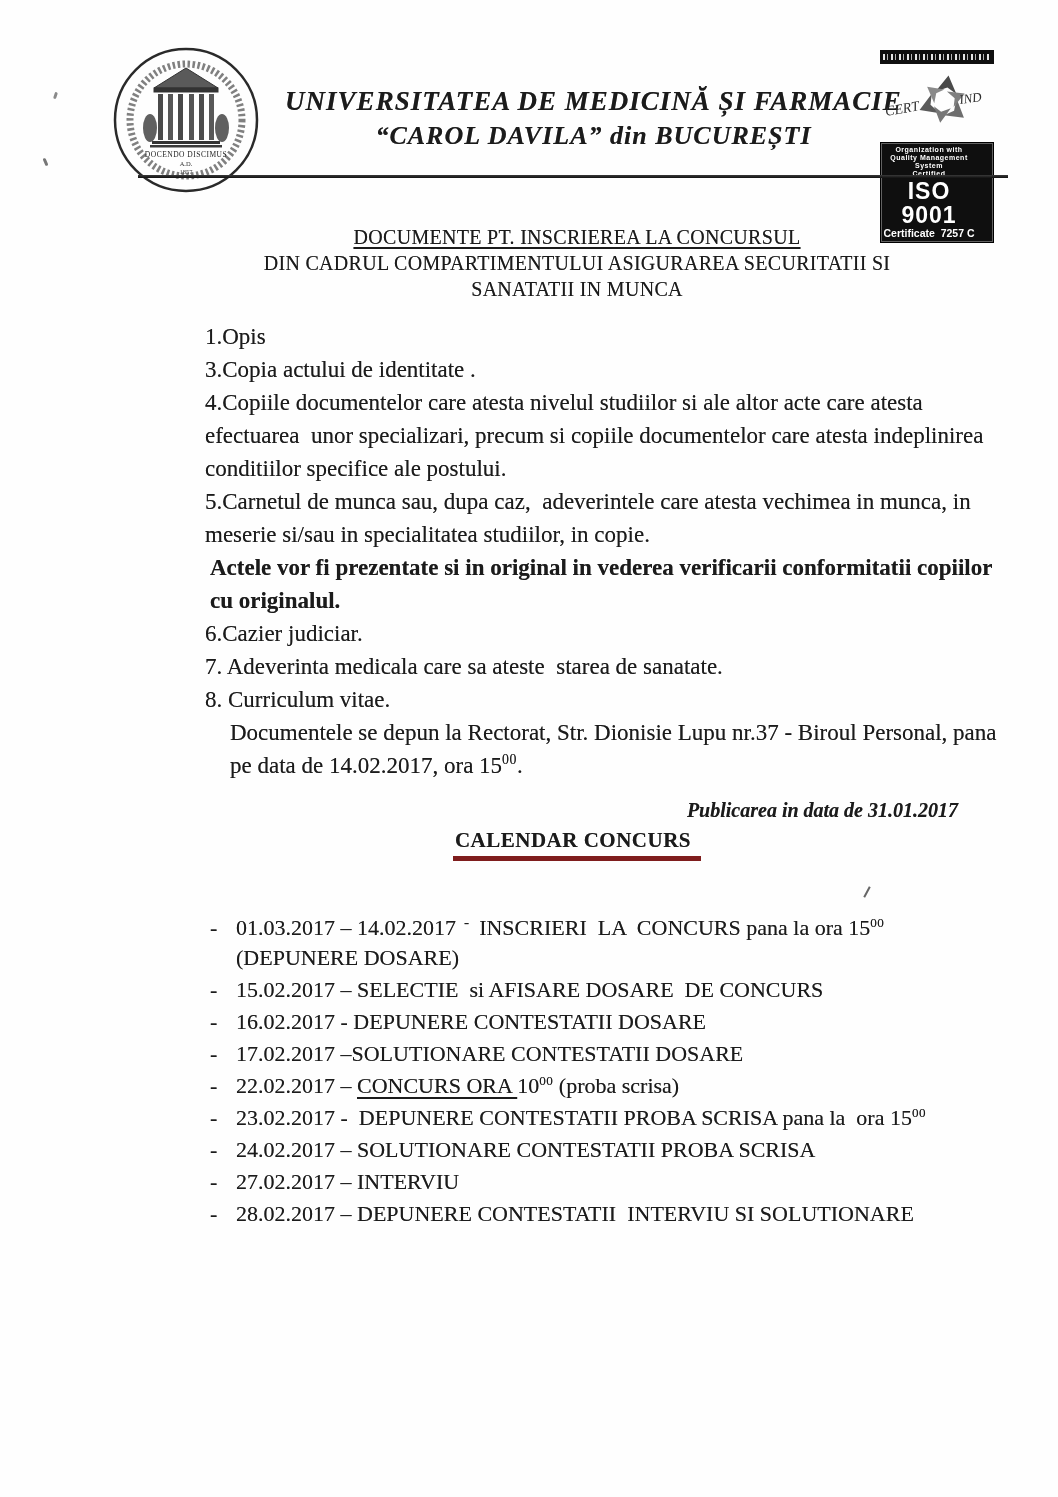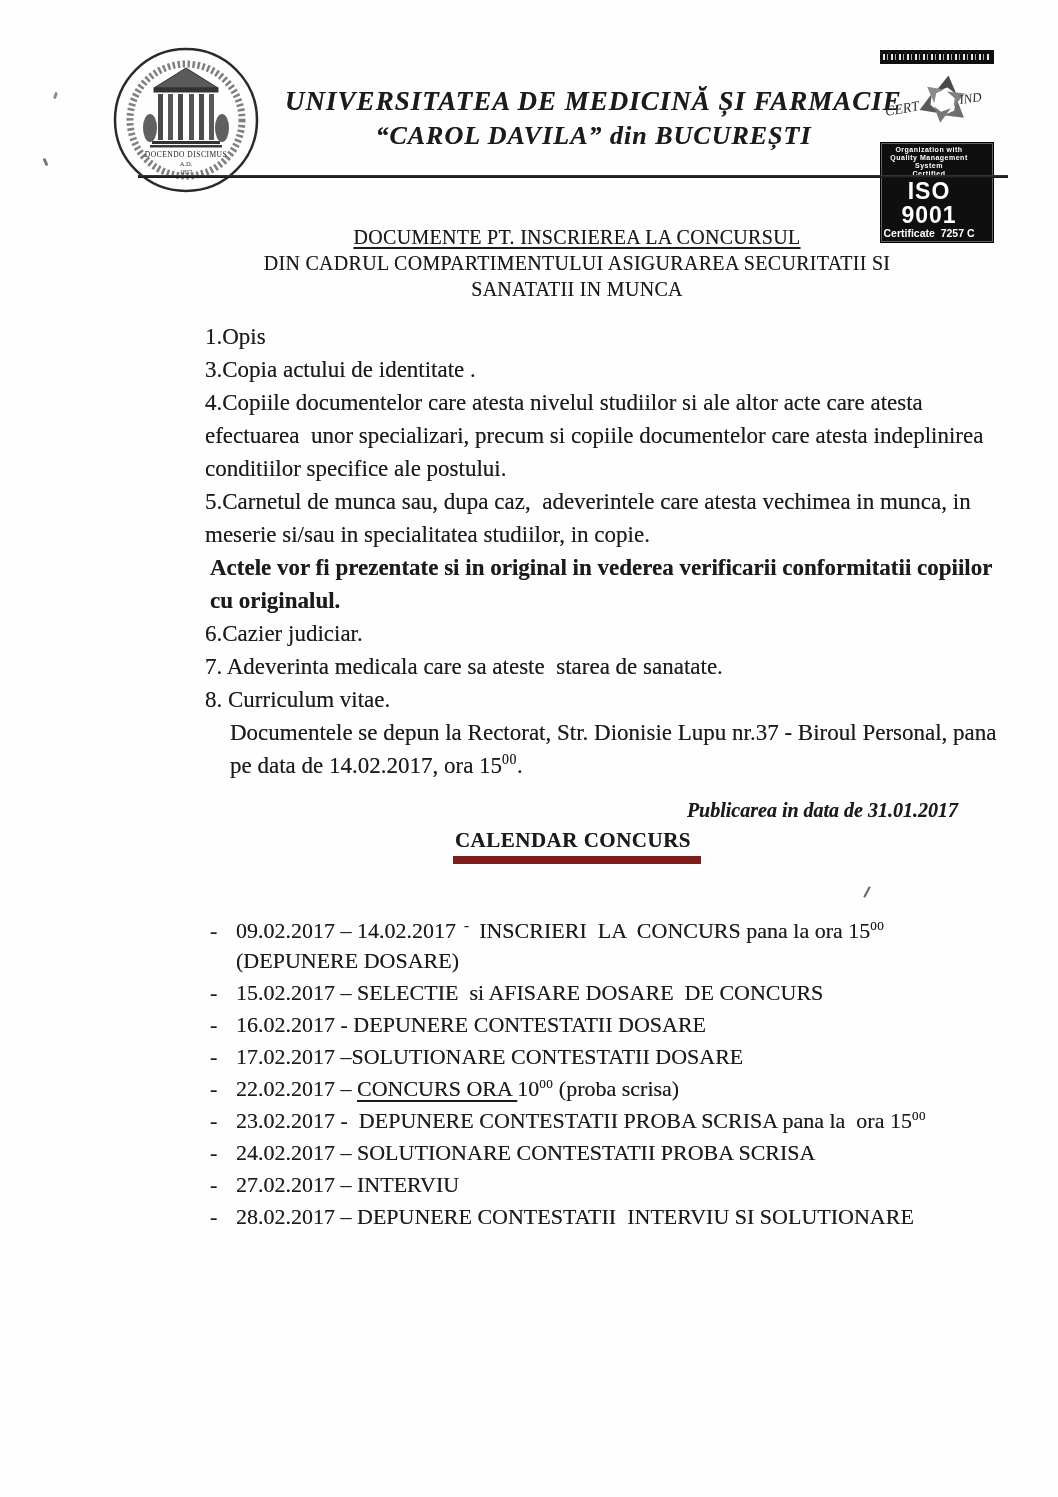--- a/index.html
+++ b/index.html
@@ -81,21 +81,21 @@
   .submission { margin-left: 25px; }
   .sup { font-size: 60%; vertical-align: super; letter-spacing: .5px; line-height: 0; }
 
   .published {
     margin-top: 16px; text-align: right; padding-right: 56px;
     font-size: 20px; font-weight: bold; line-height: 24px; font-style: italic;
   }
   .cal-heading { text-align: center; margin-top: 6px; font-size: 21px; }
   .cal-heading .hd {
     display:inline-block; font-weight:bold; letter-spacing:.5px;
-    border-bottom: 8px solid #7f1d1d; padding: 0 10px 3px 2px;
+    border-bottom: 5px solid #7f1d1d; padding: 0 10px 3px 2px;
   }
 
   .calendar { margin: 52px 0 0 70px; font-size: 22px; line-height: 30px; }
   .cal-item { display: flex; margin-bottom: 2px; }
   .cal-dash { width: 26px; flex: 0 0 26px; }
   .cal-text { flex: 1; }
   .supdash { font-size: 70%; vertical-align: super; margin: 0 10px 0 8px; line-height:0; }
   .cal-line2 { display: block; }
   .ul-part {
     text-decoration: underline;
@@ -211,21 +211,21 @@
     <div class="published" data-bind="published_note">Publicarea in data de 31.01.2017</div>
 
     <div class="cal-heading">
       <span class="hd" data-bind="calendar.heading">CALENDAR CONCURS</span>
     </div>
 
     <div class="calendar">
 
       <div class="cal-item">
         <span class="cal-dash" data-bind="calendar.dash">-</span>
-        <span class="cal-text"><span data-bind="calendar.items.0.pre">09.02.2017 – 14.02.2017</span><span class="supdash" data-bind="calendar.items.0.supdash">-</span><span data-bind="calendar.items.0.mid">INSCRIERI  LA  CONCURS pana la ora 15</span><span class="sup" data-bind="calendar.items.0.sup">00</span><span class="cal-line2" data-bind="calendar.items.0.line2">(DEPUNERE DOSARE)</span></span>
+        <span class="cal-text"><span data-bind="calendar.items.0.pre">01.03.2017 – 14.02.2017</span><span class="supdash" data-bind="calendar.items.0.supdash">-</span><span data-bind="calendar.items.0.mid">INSCRIERI  LA  CONCURS pana la ora 15</span><span class="sup" data-bind="calendar.items.0.sup">00</span><span class="cal-line2" data-bind="calendar.items.0.line2">(DEPUNERE DOSARE)</span></span>
       </div>
 
       <div class="cal-item">
         <span class="cal-dash" data-bind="calendar.dash">-</span>
         <span class="cal-text" data-bind="calendar.items.1.pre">15.02.2017 – SELECTIE  si AFISARE DOSARE  DE CONCURS</span>
       </div>
 
       <div class="cal-item">
         <span class="cal-dash" data-bind="calendar.dash">-</span>
         <span class="cal-text" data-bind="calendar.items.2.pre">16.02.2017 - DEPUNERE CONTESTATII DOSARE</span>

